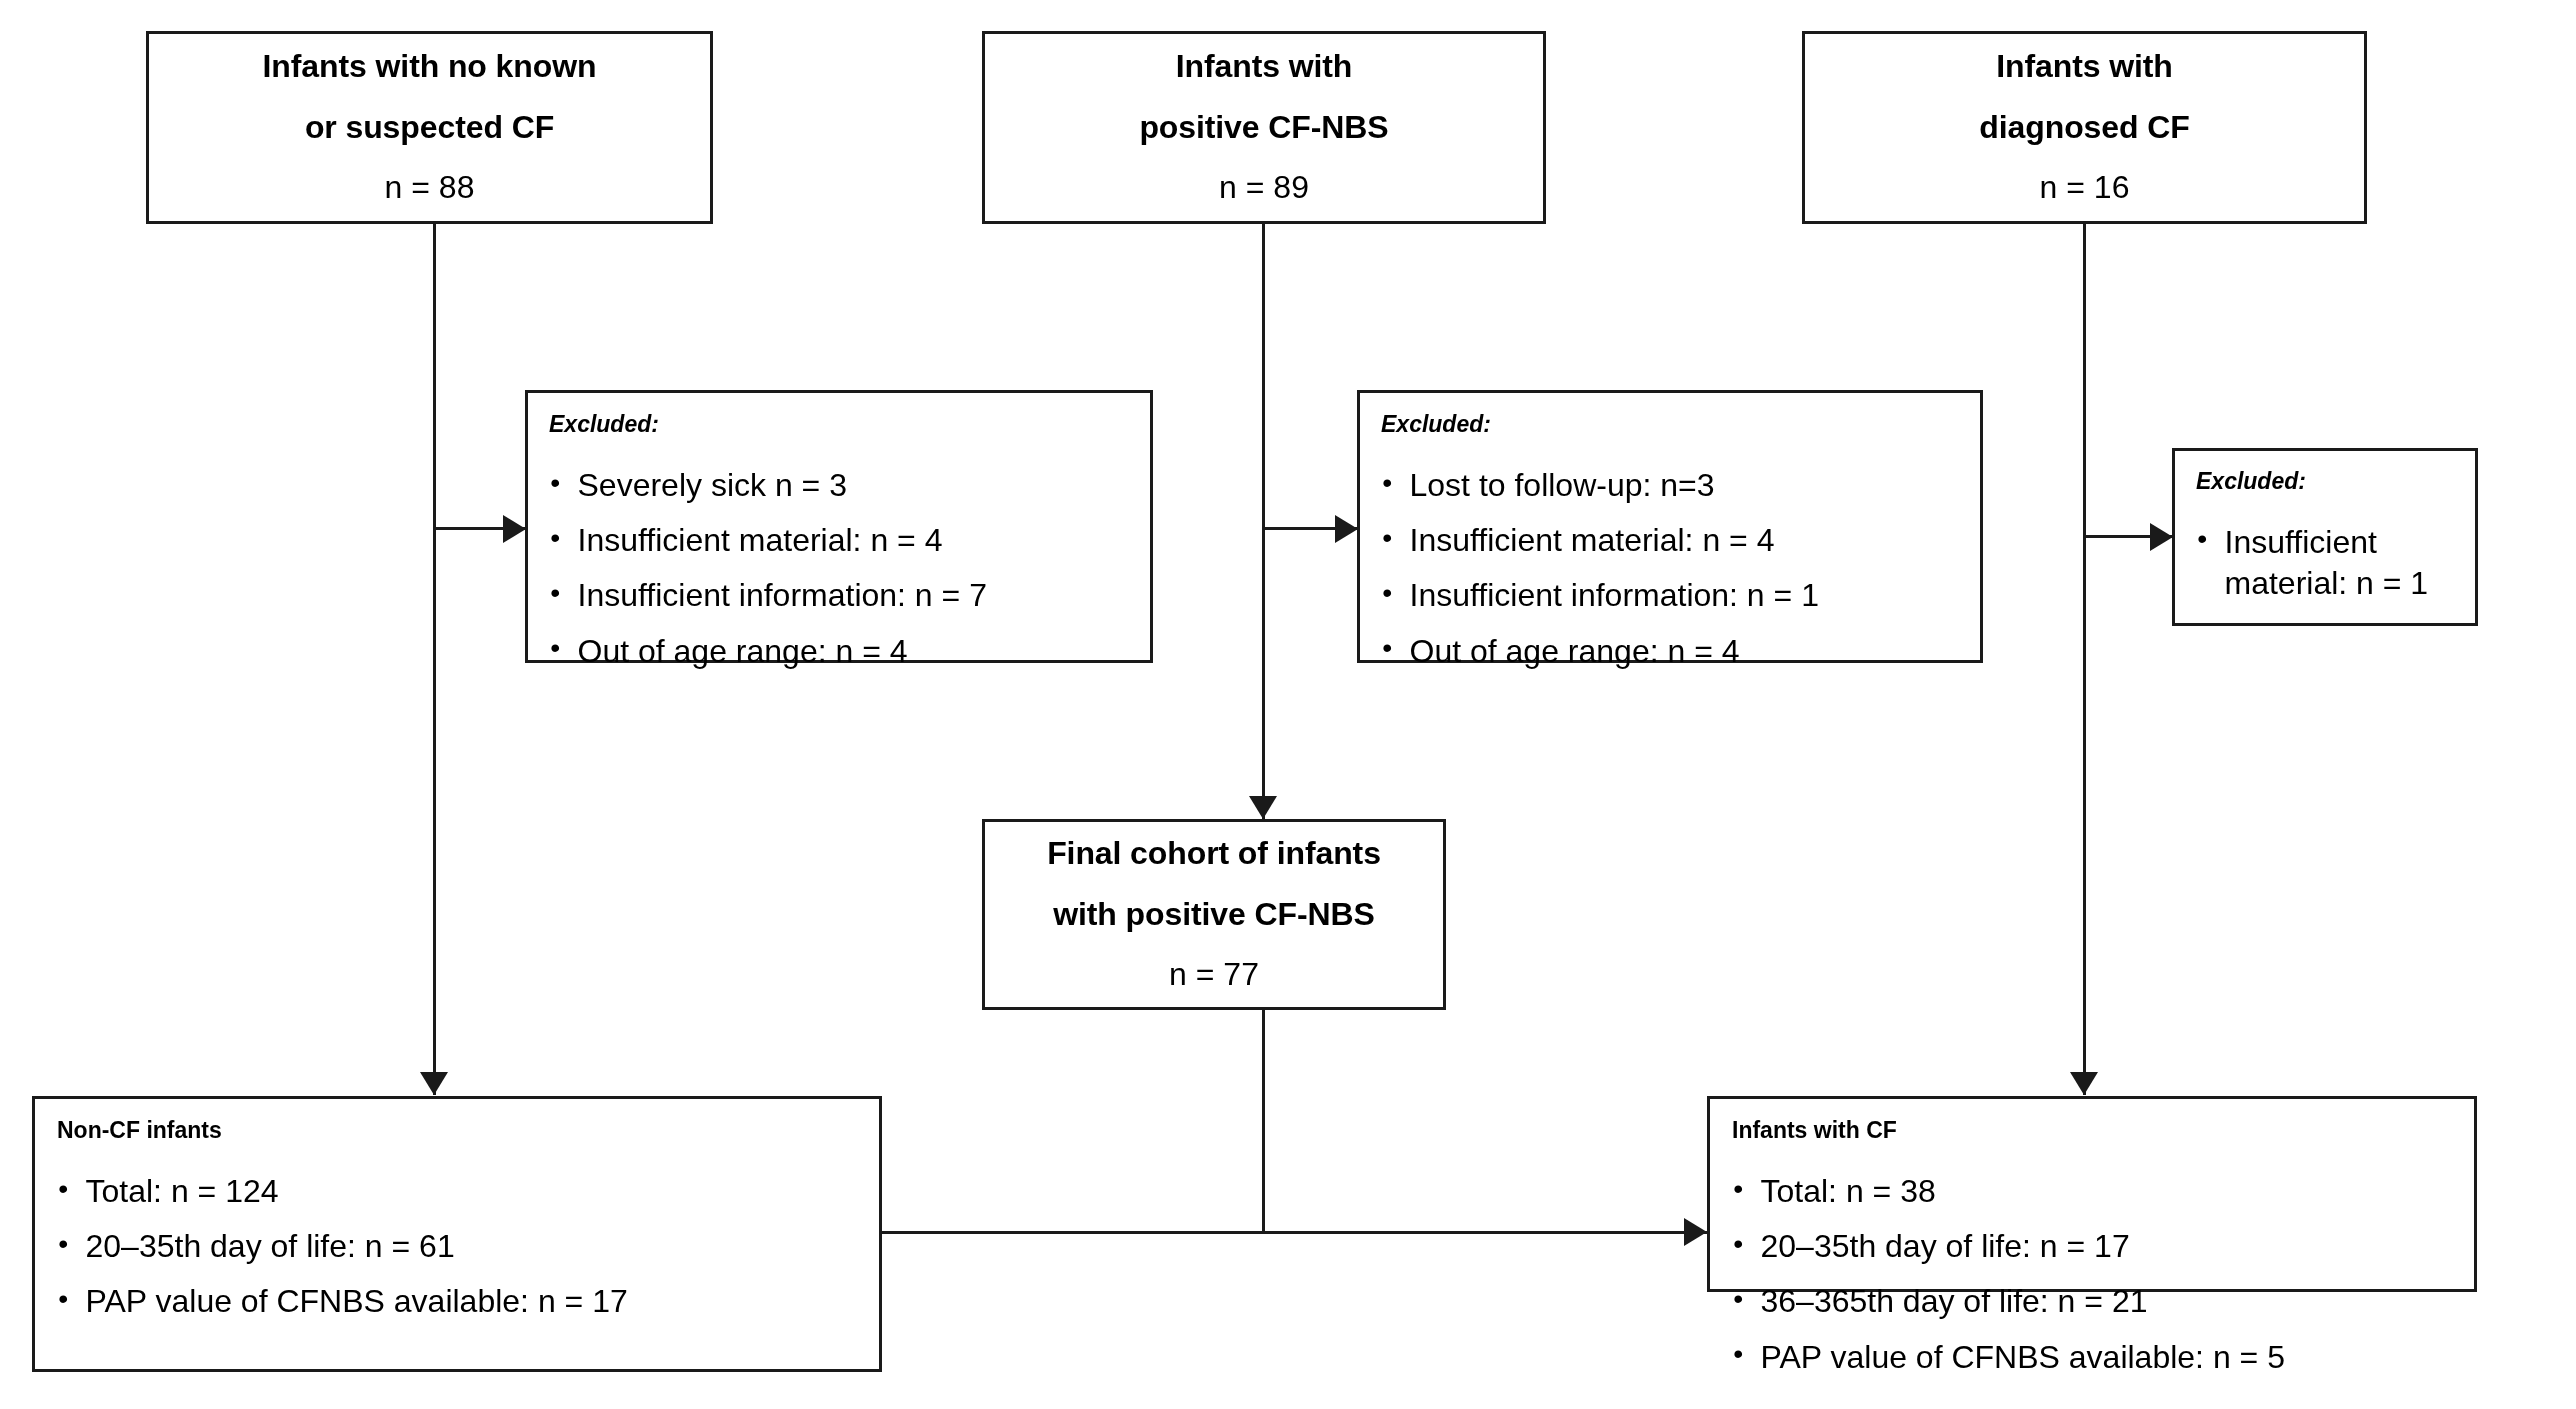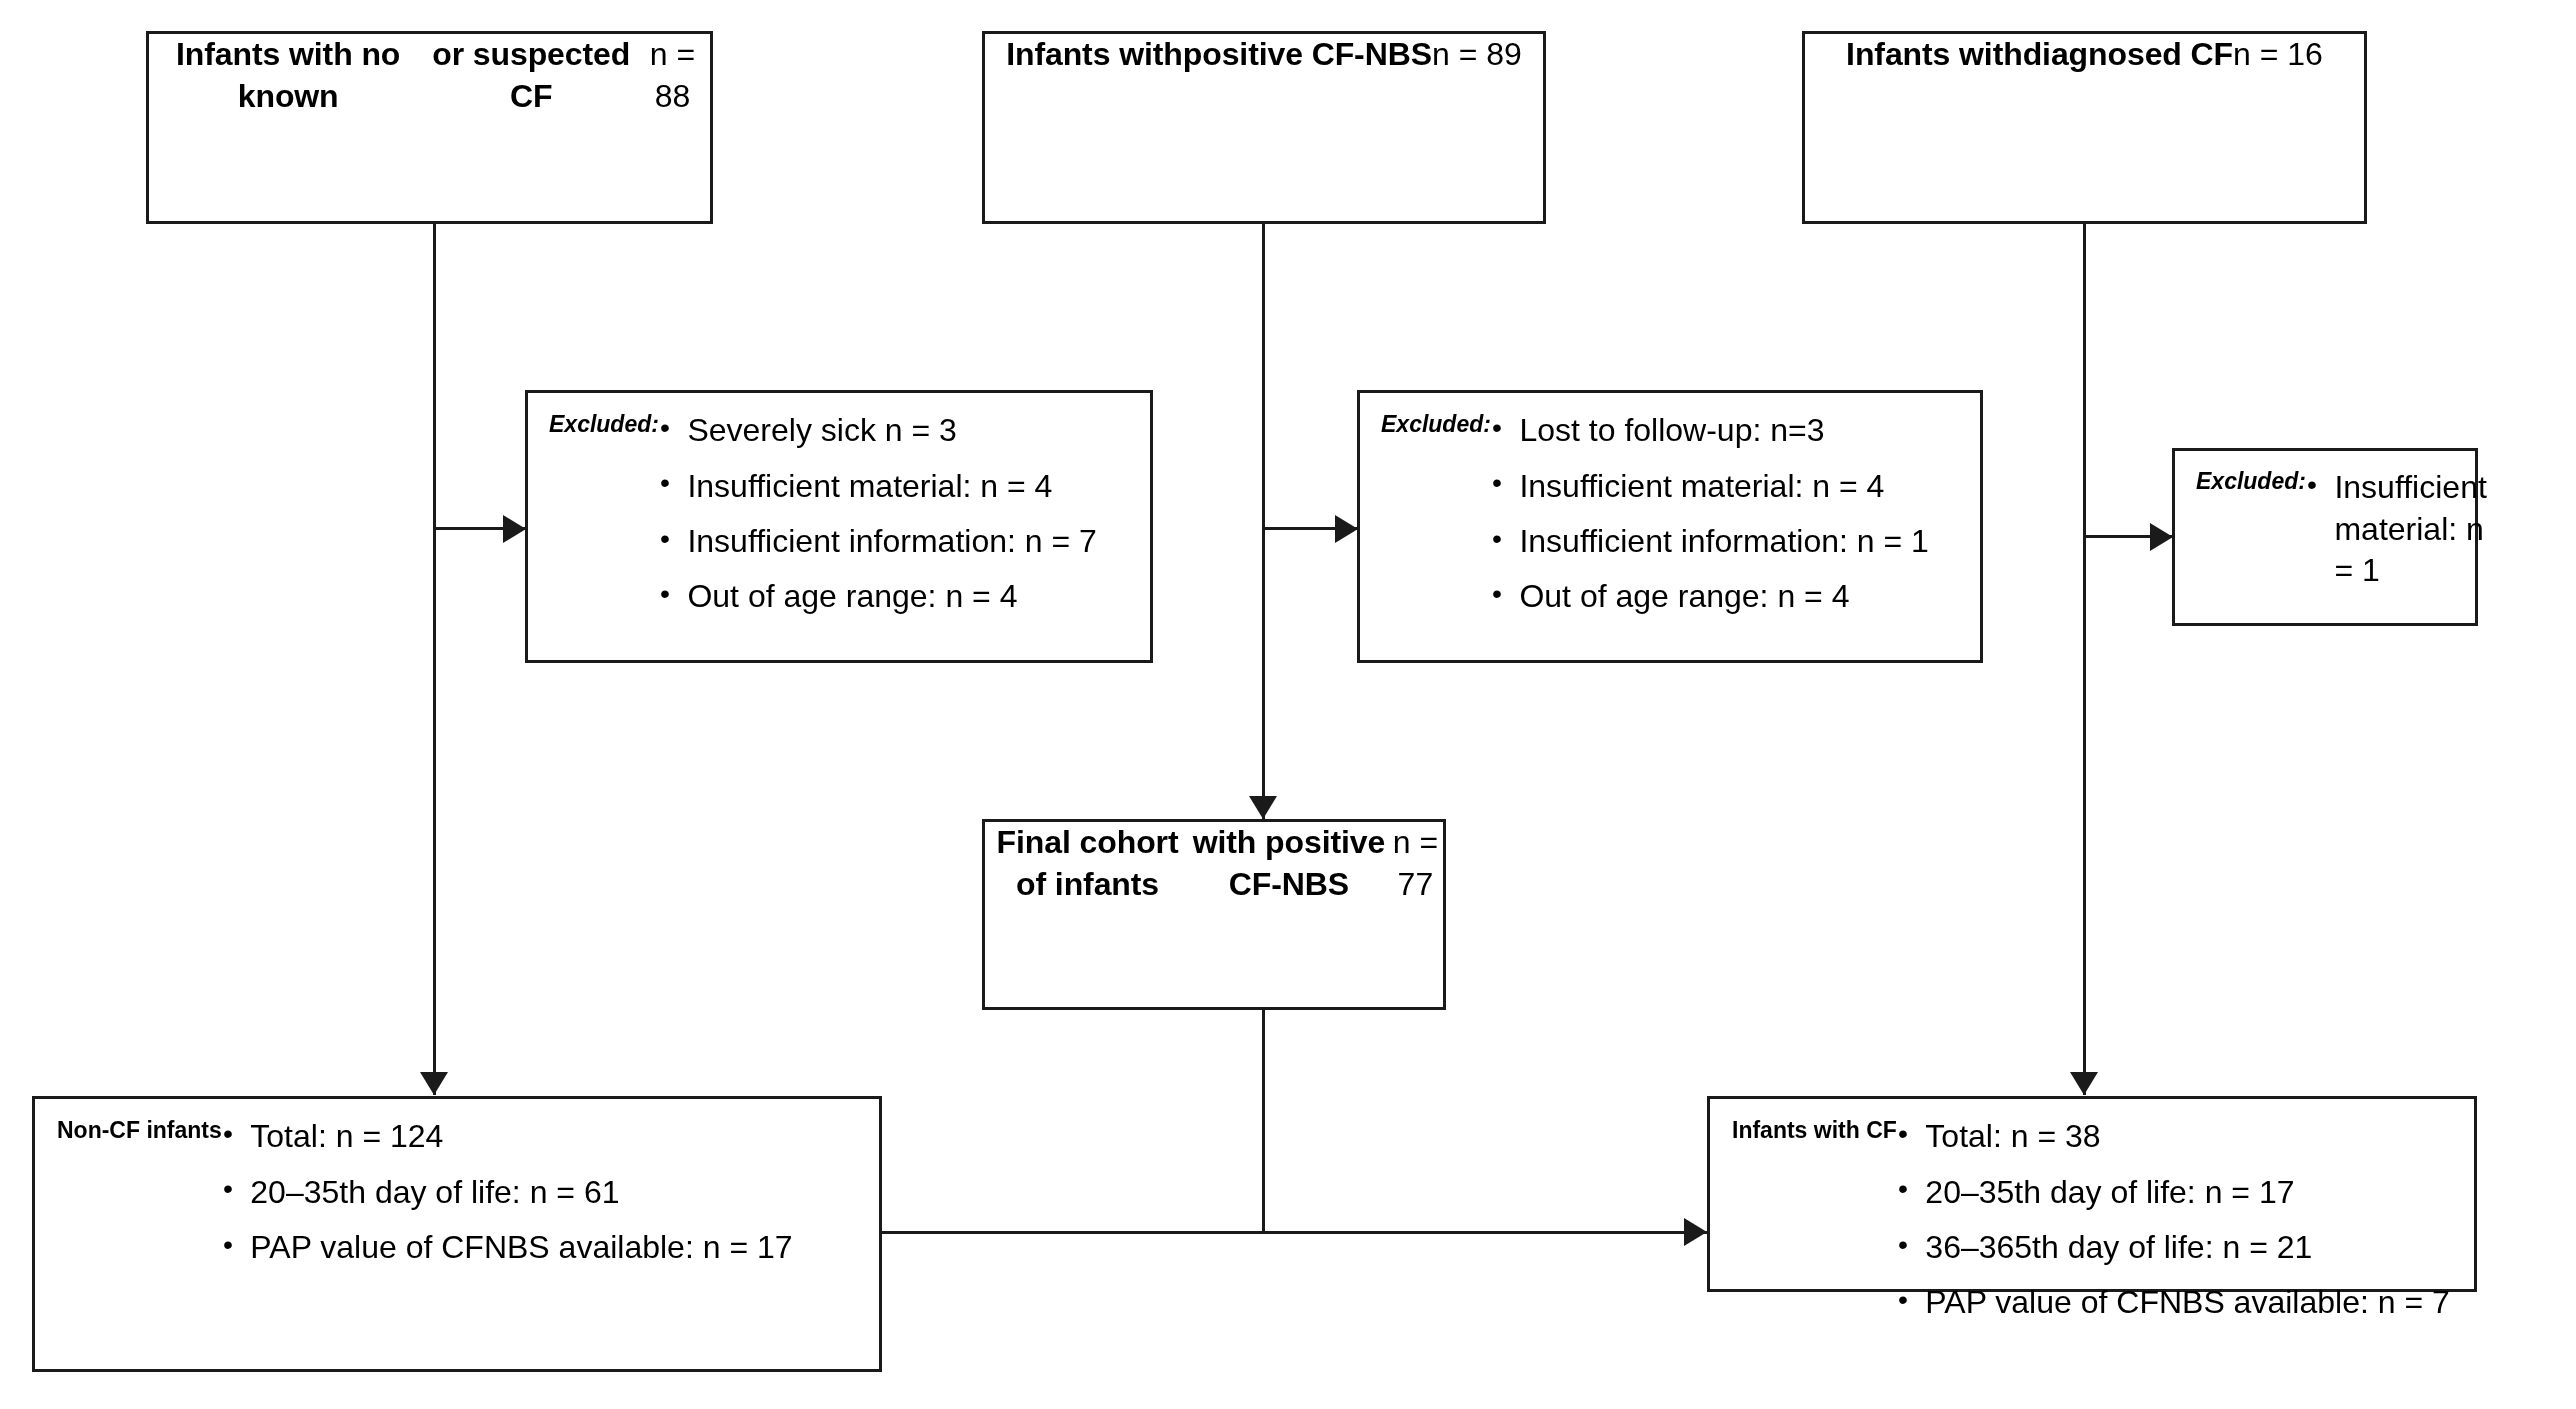--- a/index.html
+++ b/index.html
@@ -23,22 +23,23 @@
     box-sizing: border-box;
     border: 3.1px solid #1a1a1a;
     background: #ffffff;
     z-index: 3;
   }
   .node-inner {
     width: 100%;
     height: 100%;
     box-sizing: border-box;
     display: flex;
-    flex-direction: row;
+    flex-direction: column;
     justify-content: center;
+    gap: 19px;
   }
   .node-inner.topalign { justify-content: flex-start; }
 
   
   .centered { text-align: center; }
   .centered .line {
     font-size: 32px;
     font-weight: bold;
     line-height: 1.30;
     letter-spacing: -0.1px;
@@ -227,19 +228,19 @@
     </div>
   </div>
 
   <div class="node" style="left:1707px; top:1096px; width:770px; height:196px; padding:17.4px 10px 0 22px;">
     <div class="node-inner topalign">
       <div class="lead plain">Infants with CF</div>
       <ul class="bullets">
         <li>Total: n = 38</li>
         <li>20–35th day of life: n = 17</li>
         <li>36–365th day of life: n = 21</li>
-        <li>PAP value of CFNBS available: n = 7</li>
+        <li>PAP value of CFNBS available: n = 5</li>
       </ul>
     </div>
   </div>
 
 </div>
 
 
 </body></html>

